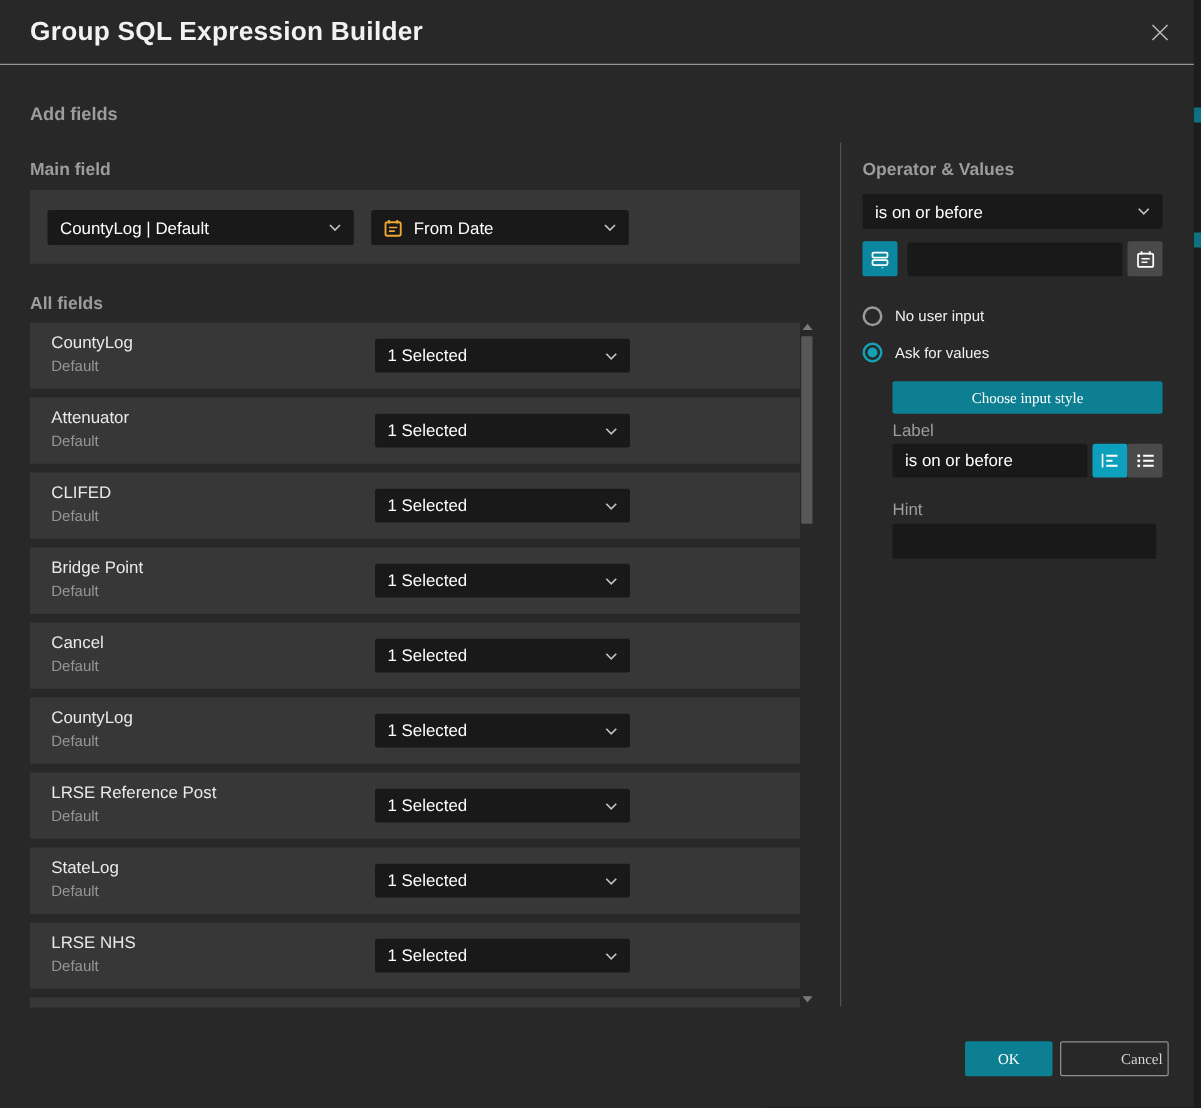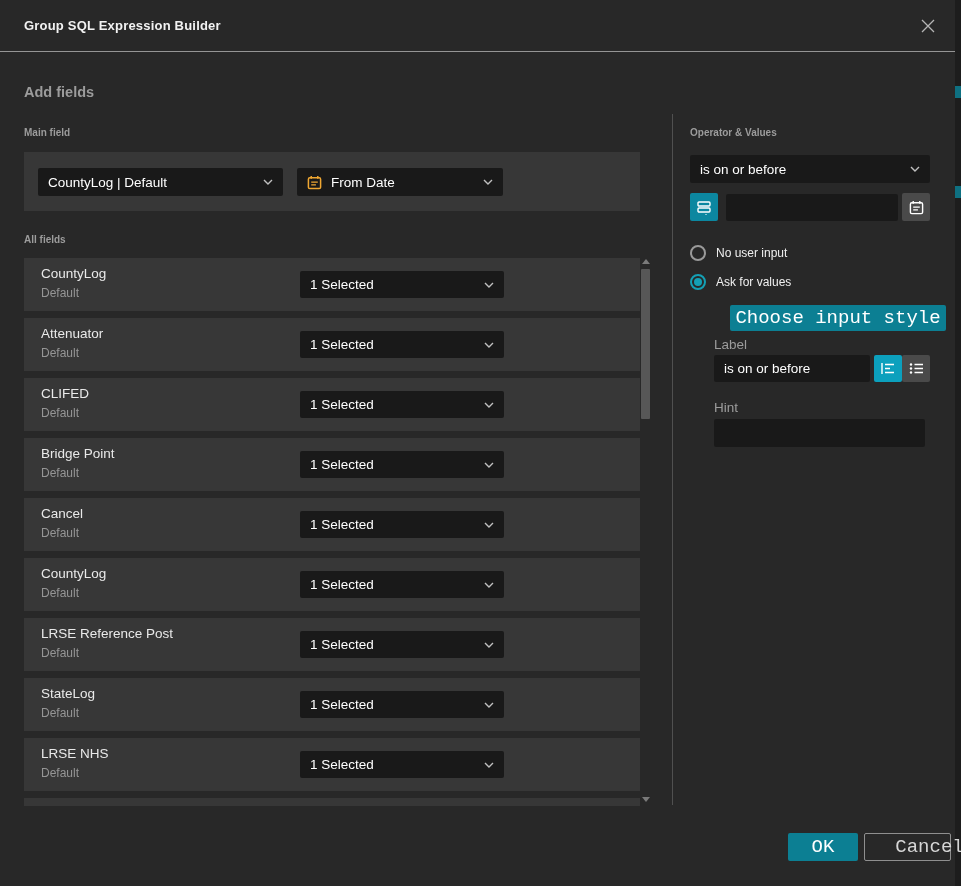--- a/index.html
+++ b/index.html
@@ -16,27 +16,27 @@
   .dialog{
     position:absolute; left:0; top:0; width:955px; height:886px;
     background:#282828; color:#eee;
   }
   
   .header{
     position:absolute; left:0; top:0; width:100%; height:52px;
     display:flex; align-items:center; padding:0 24px;
     border-bottom:1px solid #959595;
   }
-  .header .title{ font-size:13px; font-weight:bold; color:#f2f2f2; letter-spacing:.2px; }
+  .header .title{ font-size:21px; font-weight:bold; color:#f2f2f2; letter-spacing:.2px; }
   .close-btn{
     position:absolute; right:16px; top:15px; width:22px; height:22px;
     display:flex; align-items:center; justify-content:center; cursor:pointer;
   }
 
-  .section-label{ position:absolute; font-size:10px; font-weight:bold; color:#9c9c9c; }
+  .section-label{ position:absolute; font-size:14px; font-weight:bold; color:#9c9c9c; }
 
   
   .sel{
     position:absolute; background:#191919; border-radius:2px;
     display:flex; align-items:center; padding:0 10px;
     font-size:13.5px; color:#fff; cursor:pointer;
   }
   .sel .chev{ margin-left:auto; display:flex; align-items:center; }
 
   .main-panel{
@@ -76,23 +76,22 @@
     font-family:"Liberation Sans", sans-serif;
   }
   .radio-row{ position:absolute; display:flex; align-items:center; gap:10px; cursor:pointer; }
   .radio{ width:16px; height:16px; border-radius:50%; border:2px solid #9a9a9a; background:transparent; flex:0 0 auto; }
   .radio.checked{ border-color:#14a0b5; display:flex; align-items:center; justify-content:center; }
   .radio.checked::after{ content:""; width:8px; height:8px; border-radius:50%; background:#14a0b5; }
   .radio-label{ font-size:12px; color:#f0f0f0; }
 
   .btn{
     position:absolute; display:flex; align-items:center; justify-content:center;
-    font-size:19px; border-radius:2px; cursor:pointer;
-    font-family:Liberation Mono, monospace;
-    margin-left:16px;
+    font-size:12px; border-radius:2px; cursor:pointer;
+    font-family:Liberation Serif, serif;
   }
   .btn.teal{ background:#0c7f93; color:#ffffff; border:none; }
   .btn.outline{ background:transparent; color:#d6d6d6; border:1px solid #8f8f8f;padding-left:44px; }
 
   .toggle-btn{
     position:absolute; width:28px; height:27px; border-radius:2px;
     display:flex; align-items:center; justify-content:center; cursor:pointer;
   }
   .toggle-btn.active{ background:#0ca0bd; }
   .toggle-btn.idle{ background:#4a4a4a; }

